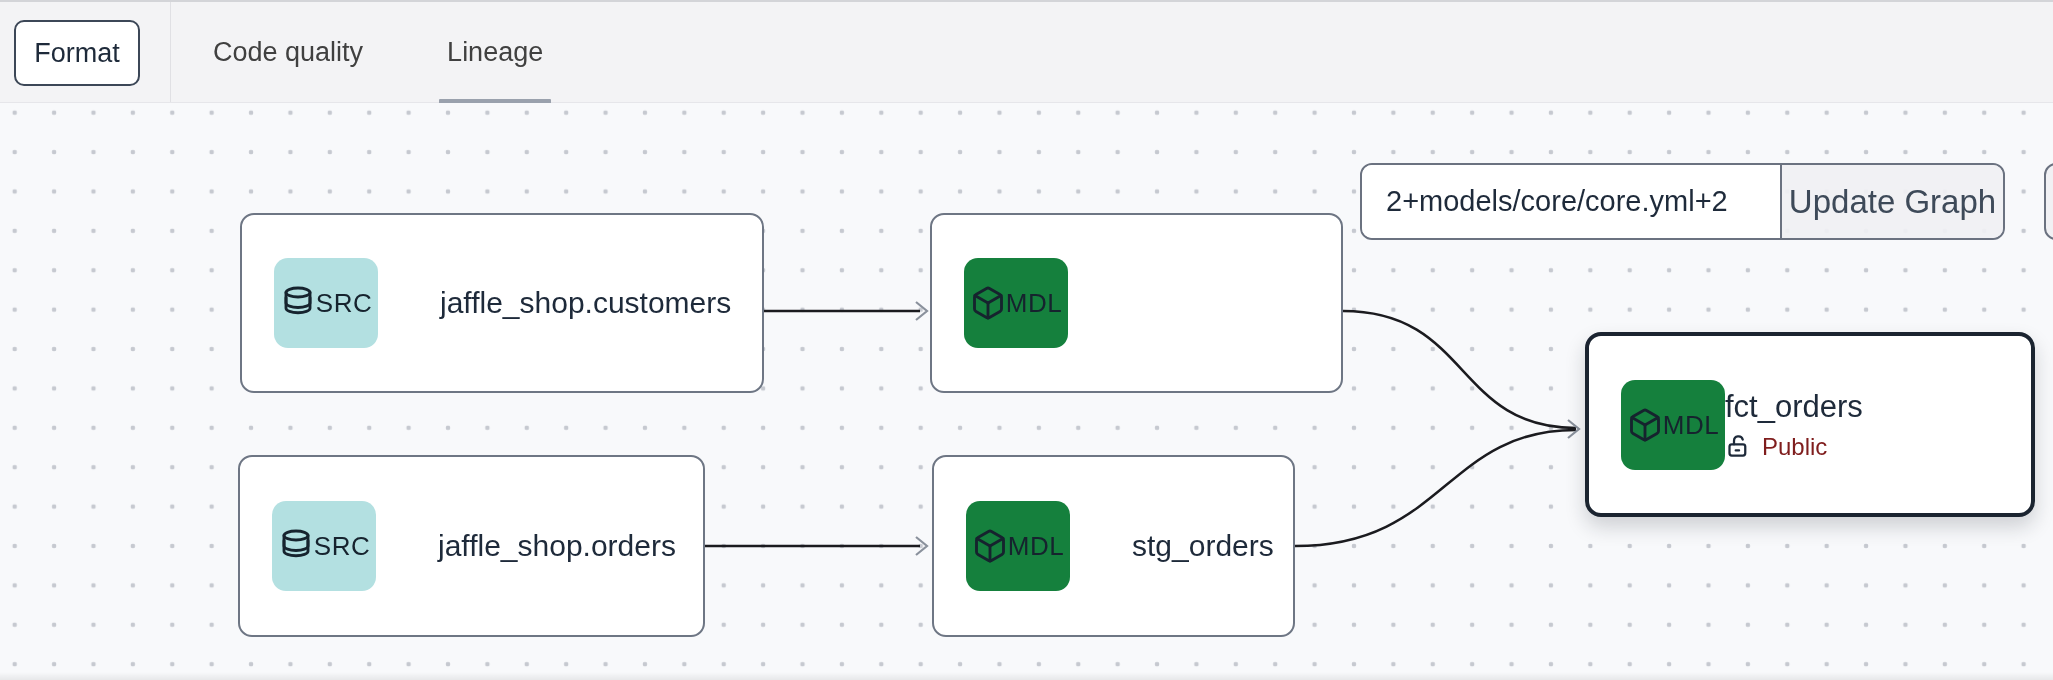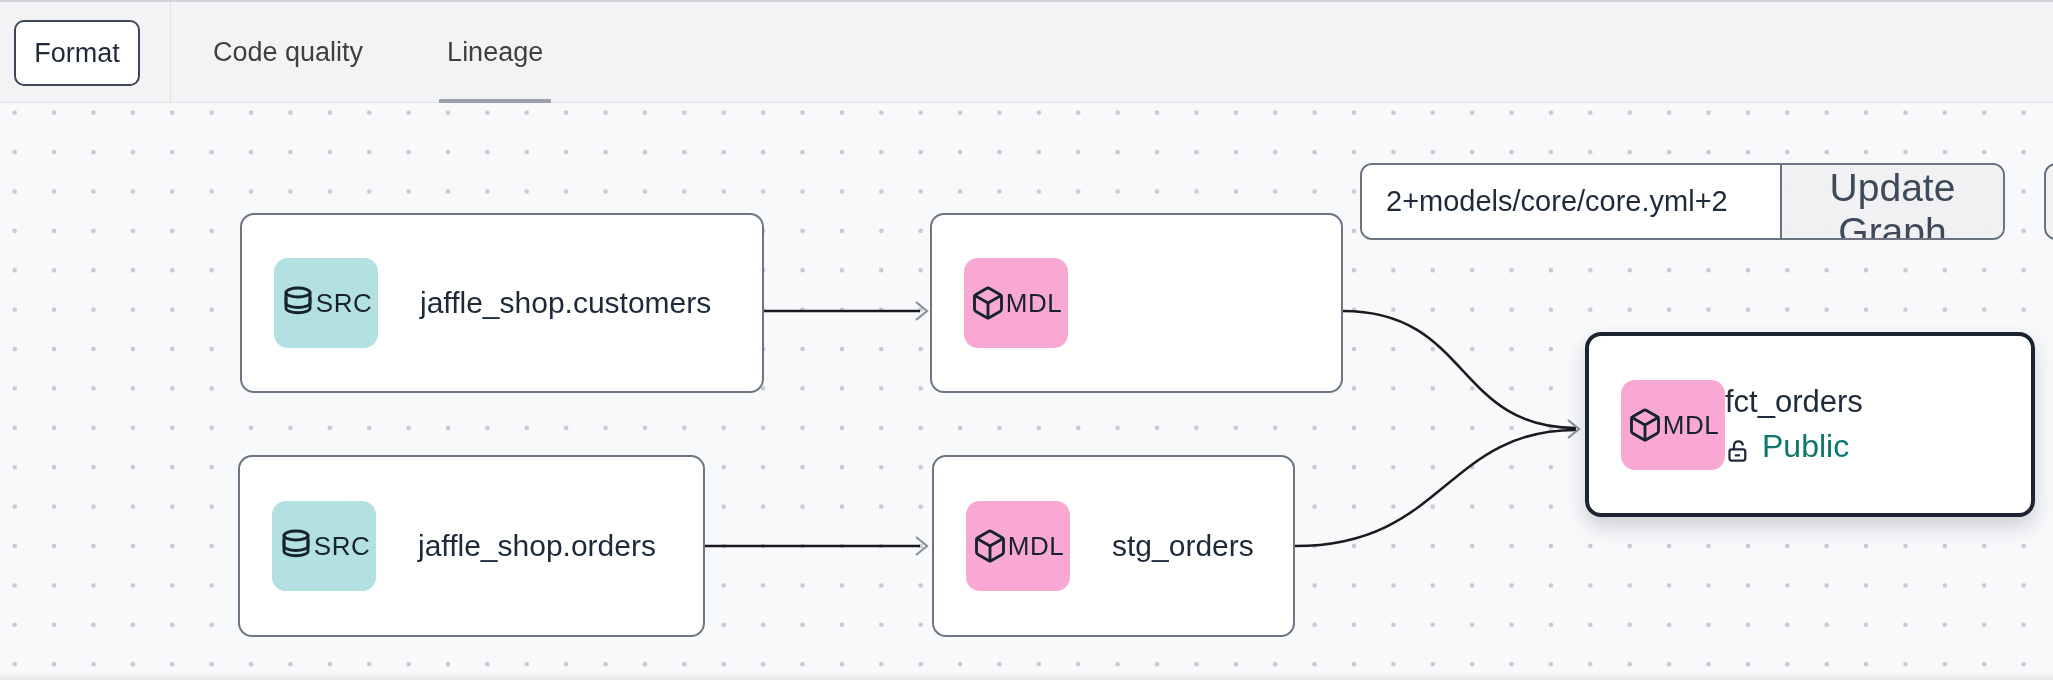--- a/index.html
+++ b/index.html
@@ -60,42 +60,42 @@
     box-shadow:0 10px 20px rgba(20,28,40,0.18);
   }
   .badge{
     width:104px;height:90px;border-radius:14px;flex:0 0 auto;
     display:flex;flex-direction:row;align-items:center;justify-content:center;
     color:#16232e;
   }
   .badge .bicon{width:36px;height:36px;display:block;}
   .badge .blabel{font-size:26px;line-height:1.05;margin-top:2px;letter-spacing:0.5px;}
   .badge.src{background:#b3e0e1;}
-  .badge.mdl{background:#f9a8d4;}
-  .node-title{font-size:30px;color:#1e2a3a;margin-left:42px;white-space:nowrap;}
+  .badge.mdl{background:#15803d;}
+  .node-title{font-size:30px;color:#1e2a3a;margin-left:62px;white-space:nowrap;}
   .node-text-col{display:flex;flex-direction:column;gap:8px;}
   .node-text-col .node-title{margin-left:0;font-size:31px;}
-  .access-row{display:flex;align-items:flex-end;gap:10px;font-size:32px;color:#0f766e;}
+  .access-row{display:flex;align-items:flex-start;gap:10px;font-size:24px;color:#7f1d1d;}
   .access-row svg{width:27px;height:27px;}
   
   .graph-controls{
     position:absolute;left:1360px;top:60px;width:645px;height:77px;
     border:2px solid #6b7280;border-radius:12px;display:flex;overflow:hidden;
     box-sizing:border-box;background:transparent;
   }
   .selector-input{
     flex:1 1 auto;background:#ffffff;border:none;outline:none;
     font-family:"Liberation Sans","DejaVu Sans",sans-serif;
     font-size:29px;color:#1e2a3a;padding:0 0 0 24px;min-width:0;
   }
   .update-btn{
     flex:0 0 auto;width:223px;background:rgba(240,240,243,0.92);
     border:none;border-left:2px solid #6b7280;
     font-family:"Liberation Sans","DejaVu Sans",sans-serif;
-    font-size:39px;color:#3e4a59;cursor:pointer;
+    font-size:33px;color:#3e4a59;cursor:pointer;
   }
   .partial-btn{
     position:absolute;left:2044px;top:60px;width:70px;height:77px;
     border:2px solid #6b7280;border-radius:12px;background:rgba(240,240,243,0.92);
     box-sizing:border-box;
   }
 </style>
 </head>
 <body>
 

